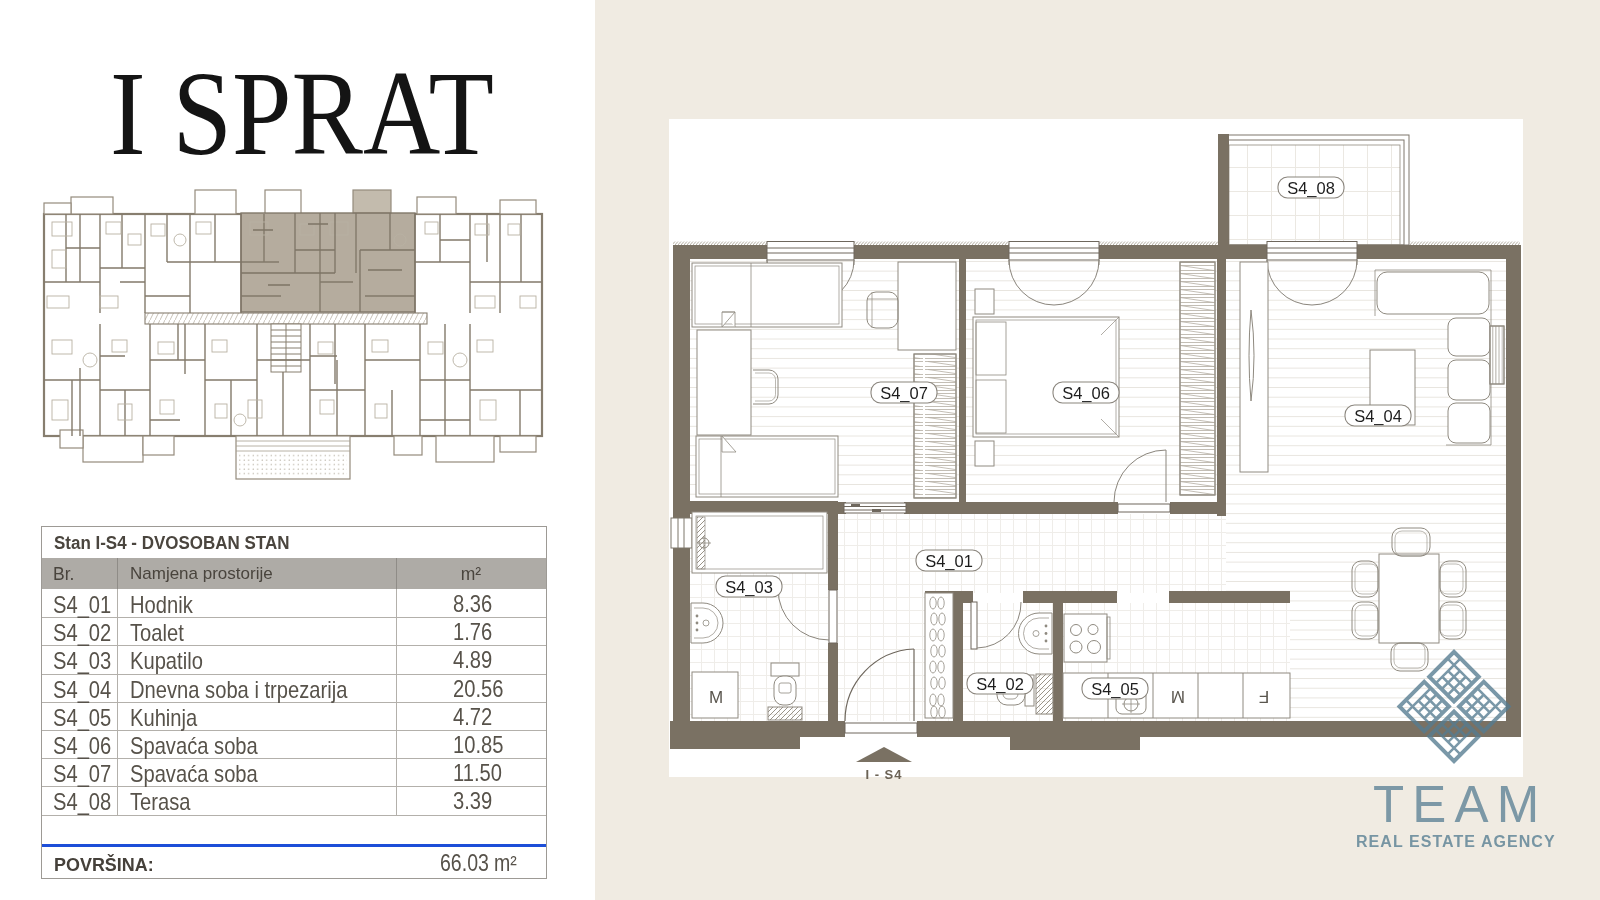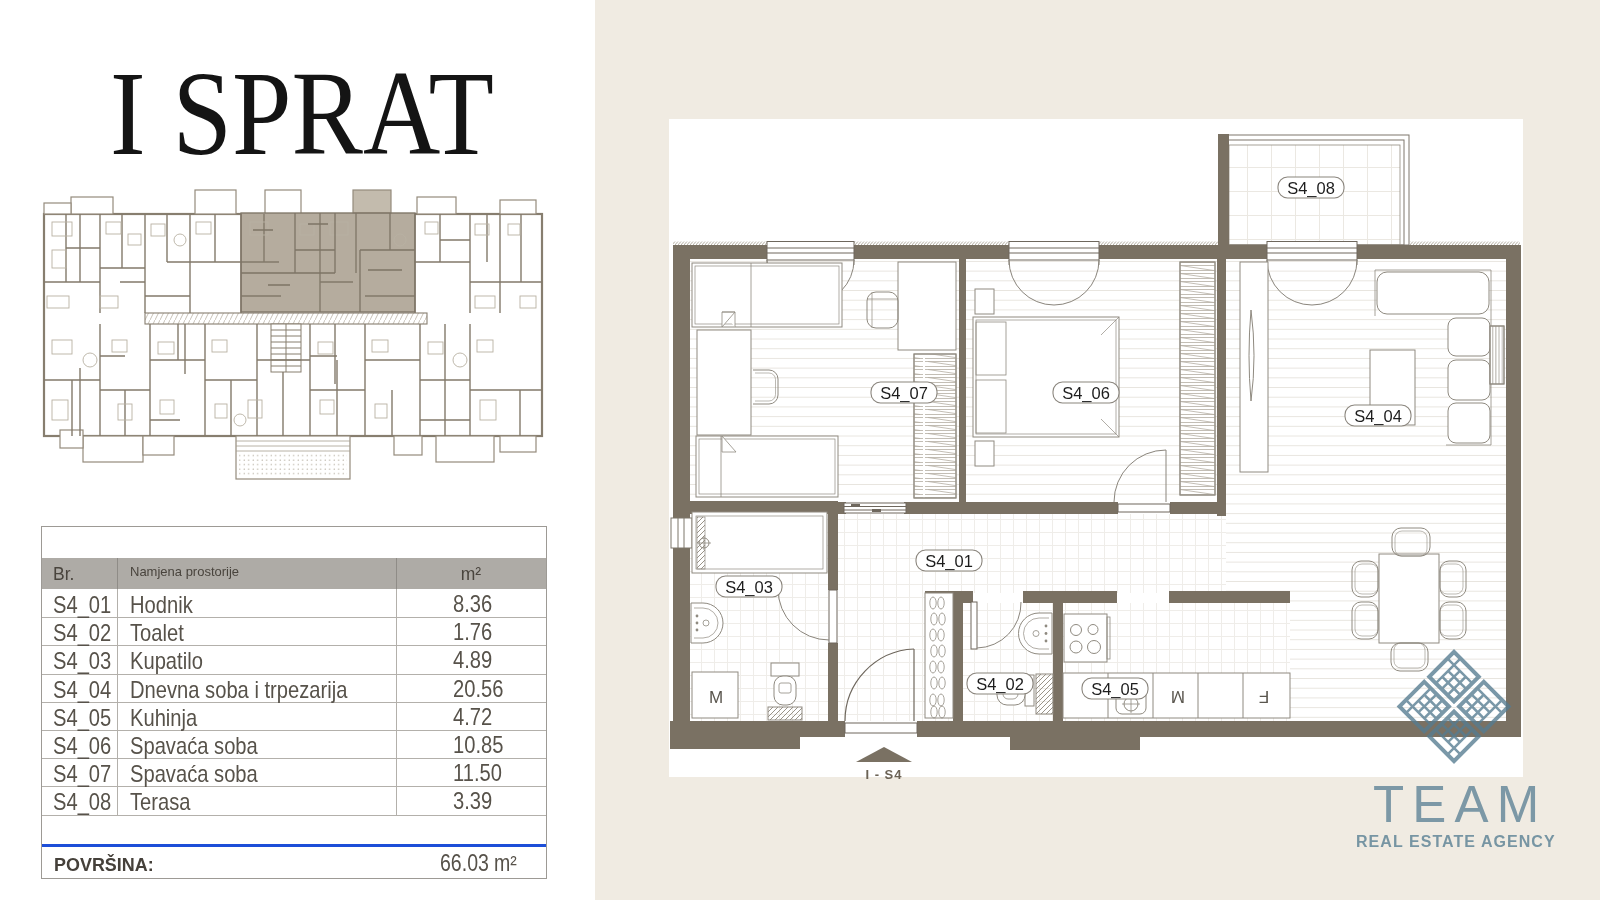--- a/index.html
+++ b/index.html
@@ -11,24 +11,27 @@
 <body>
 
 <div class="abs" style="left:595px;top:0;width:1005px;height:900px;background:#f0ebe2;"></div>
 
 <div class="abs" style="left:669px;top:119px;width:854px;height:658px;background:#ffffff;"></div>
 
 <div class="abs" style="left:110px;top:44px;font-family:'Liberation Serif',serif;font-size:121px;color:#141414;white-space:nowrap;transform:scaleX(0.885);transform-origin:left top;">I SPRAT</div>
 
 <div class="abs" style="left:41px;top:526px;width:504px;height:351px;border:1px solid #9d9a95;color:#57524a;font-size:24px;">
 
+  <div class="abs" style="left:0;top:0;width:504px;height:31px;">
+    <span class="abs" style="left:12px;top:6px;font-weight:bold;font-size:17.5px;color:#4a453e;display:inline-block;transform:scaleX(0.97);transform-origin:0 0;white-space:nowrap;">Stan I-S4 - DVOSOBAN STAN</span>
+  </div>
 
   <div class="abs" style="left:0;top:31px;width:504px;height:31px;background:#aeaba6;color:#49443d;">
     <span class="abs" style="left:11px;top:6px;font-size:17.5px;">Br.</span>
-    <span class="abs" style="left:88px;top:6px;font-size:13px;">Namjena prostorije</span>
+    <span class="abs" style="left:88px;top:6px;font-size:17px;">Namjena prostorije</span>
     <span class="abs" style="left:354px;top:6px;width:150px;text-align:center;font-size:17.5px;">m²</span>
     <div class="abs" style="left:75px;top:0;width:1px;height:31px;background:#8f8c87;"></div>
     <div class="abs" style="left:354px;top:0;width:1px;height:31px;background:#8f8c87;"></div>
   </div>
 
   <div id="rows" class="abs" style="left:0;top:62px;width:504px;">
       <div class="abs" style="left:0;top:0px;width:504px;height:28.2px;border-bottom:1px solid #b3b0ab;">
         <span class="abs" style="left:11px;top:2px;display:inline-block;transform:scaleX(0.84);transform-origin:0 0;white-space:nowrap;">S4_01</span>
         <span class="abs" style="left:88px;top:2px;display:inline-block;transform:scaleX(0.84);transform-origin:0 0;white-space:nowrap;">Hodnik</span>
         <span class="abs" style="left:411px;top:1px;display:inline-block;transform:scaleX(0.84);transform-origin:0 0;white-space:nowrap;">8.36</span>

